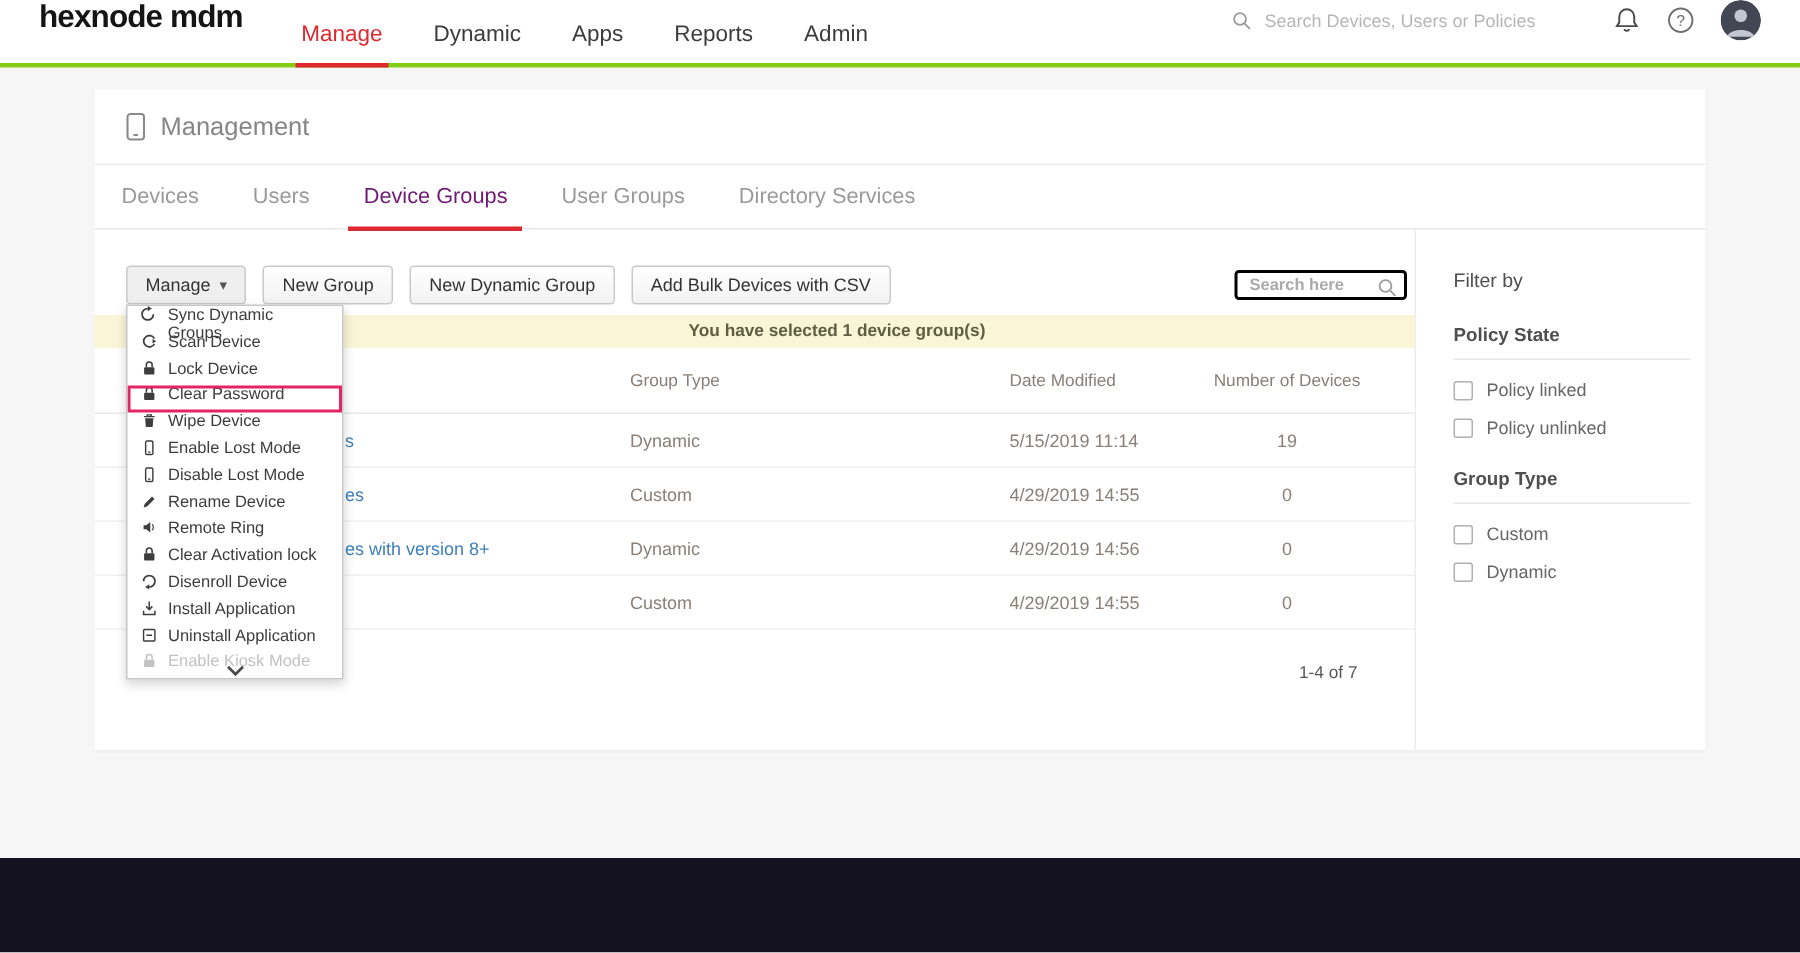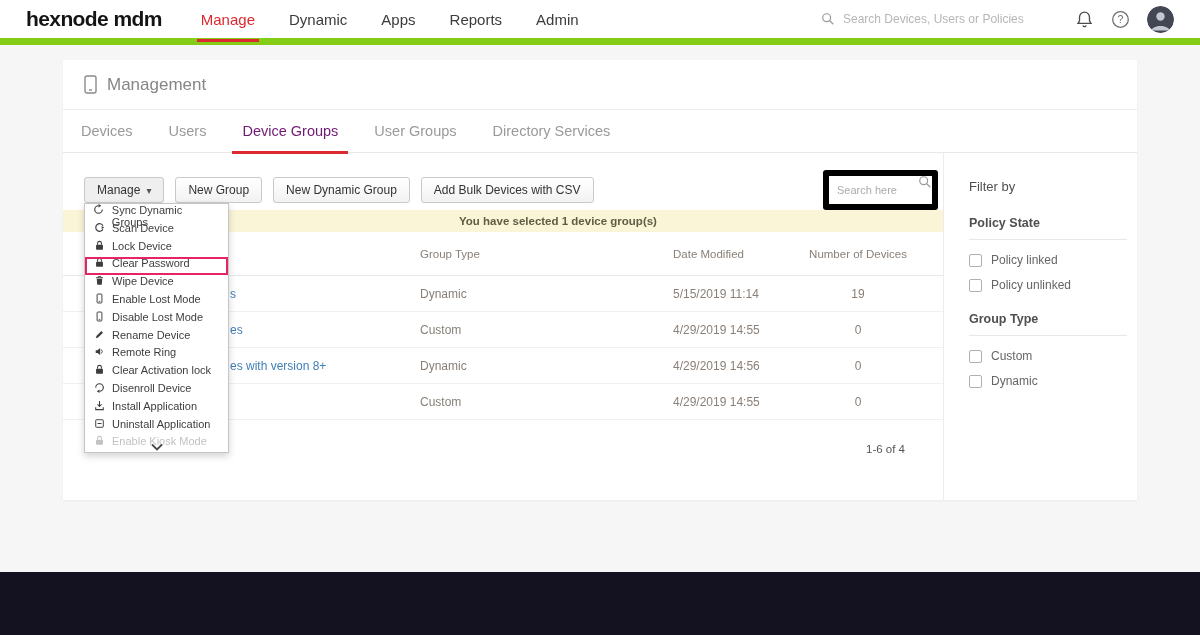--- a/index.html
+++ b/index.html
@@ -3,21 +3,21 @@
 <meta charset="utf-8">
 <style>
   * { margin:0; padding:0; box-sizing:border-box; }
   html,body { width:1200px; height:635px; }
   body { font-family:"Liberation Sans", sans-serif; background:#f6f6f6; overflow:hidden; position:relative; }
   button { font-family:inherit; cursor:pointer; }
   input { font-family:inherit; outline:none; }
 
   
   .navbar { position:absolute; top:0; left:0; width:1200px; height:45px; background:#fff;
-            border-bottom:7px solid #84cc16; display:flex; align-items:center; padding:0 26px; z-index:30; }
+            border-bottom:3px solid #84cc16; display:flex; align-items:flex-start; padding:0 26px; z-index:30; }
   .logo { font-size:21px; font-weight:800; color:#141414; letter-spacing:-0.6px; margin-right:22px; white-space:nowrap; }
   .nav-items { display:flex; height:45px; }
   .nav-item { height:45px; line-height:45px; padding:0 17px; font-size:15px; color:#3c3c3c; position:relative; cursor:pointer; }
   .nav-item.active { color:#dc2a30; }
   .nav-item.active::after { content:""; position:absolute; left:13px; right:13px; bottom:0; height:3px; background:#dc2a30; }
   .nav-right { margin-left:auto; display:flex; align-items:center; gap:17px; }
   .nav-search { display:flex; align-items:center; gap:8px; }
   .nav-search input { border:none; font-size:12px; color:#555; width:215px; background:transparent; }
   .nav-search input::placeholder { color:#b6b6b6; }
   .icon-btn { display:inline-flex; align-items:center; cursor:pointer; }
@@ -39,21 +39,21 @@
   .left-area { width:880px; position:relative; }
   .sidebar { width:194px; border-left:1px solid #ececec; padding:26px 10px 0 25px; }
 
   
   .toolbar { display:flex; align-items:center; gap:11px; margin:24px 0 0 21px; height:26px; }
   .btn { height:26px; padding:0 12px; font-size:12px; color:#333; background:linear-gradient(#fff,#f2f2f2);
          border:1px solid #c9c9c9; border-radius:3px; white-space:nowrap; }
   .btn-manage { background:#efefef; display:flex; align-items:center; gap:6px; }
   .caret { font-size:10px; color:#555; }
   .table-search { position:relative; margin-left:auto; margin-right:5px; }
-  .table-search input { width:115px; height:40px; border:6px solid #000000; border-radius:3px; font-size:11px; padding:0 24px 0 8px; color:#555; }
+  .table-search input { width:115px; height:20px; border:2px solid #000000; border-radius:3px; font-size:11px; padding:0 24px 0 8px; color:#555;font-weight:bold; }
   .table-search input::placeholder { color:#aaa; }
   .ts-icon { position:absolute; right:6px; top:5px; }
 
   
   .banner { margin-top:7px; height:22px; line-height:22px; background:#fbf5d8; text-align:center; padding-left:110px;
             font-size:11.5px; font-weight:bold; color:#5f5d43; }
   .thead, .trow { display:grid; grid-template-columns:357px 253px 120px 130px 1fr; align-items:center; }
   .thead { height:44px; font-size:11.5px; color:#5e5e5e; border-bottom:1px solid #e8e8e8; }
   .trow { height:36px; font-size:12px; border-bottom:1px solid #f0f0f0; }
   .c-name { padding-left:167px; color:#3f7fb8; cursor:pointer; white-space:nowrap; overflow:hidden; }
@@ -215,21 +215,21 @@
     <div class="c-devices">0</div>
   </div>
             <div class="trow">
     <div class="c-name"></div>
     <div class="c-type">Custom</div>
     <div class="c-date">4/29/2019 14:55</div>
     <div class="c-devices">0</div>
   </div>
           </div>
 
-        <div class="pagination">1-6 of 4</div>
+        <div class="pagination">1-4 of 7</div>
 
         <div class="dropdown">
           <div>
               <div class="menu-item">
     <span class="mi-icon">
                   <svg width="11" height="11" viewBox="0 0 16 16">
                     <path d="M13.5 8A5.5 5.5 0 1 1 8 2.5" fill="none" stroke="currentColor" stroke-width="1.7"></path>
                     <path d="M8 0l4 2.5L8 5z" fill="currentColor"></path>
                   </svg>
                 </span>

